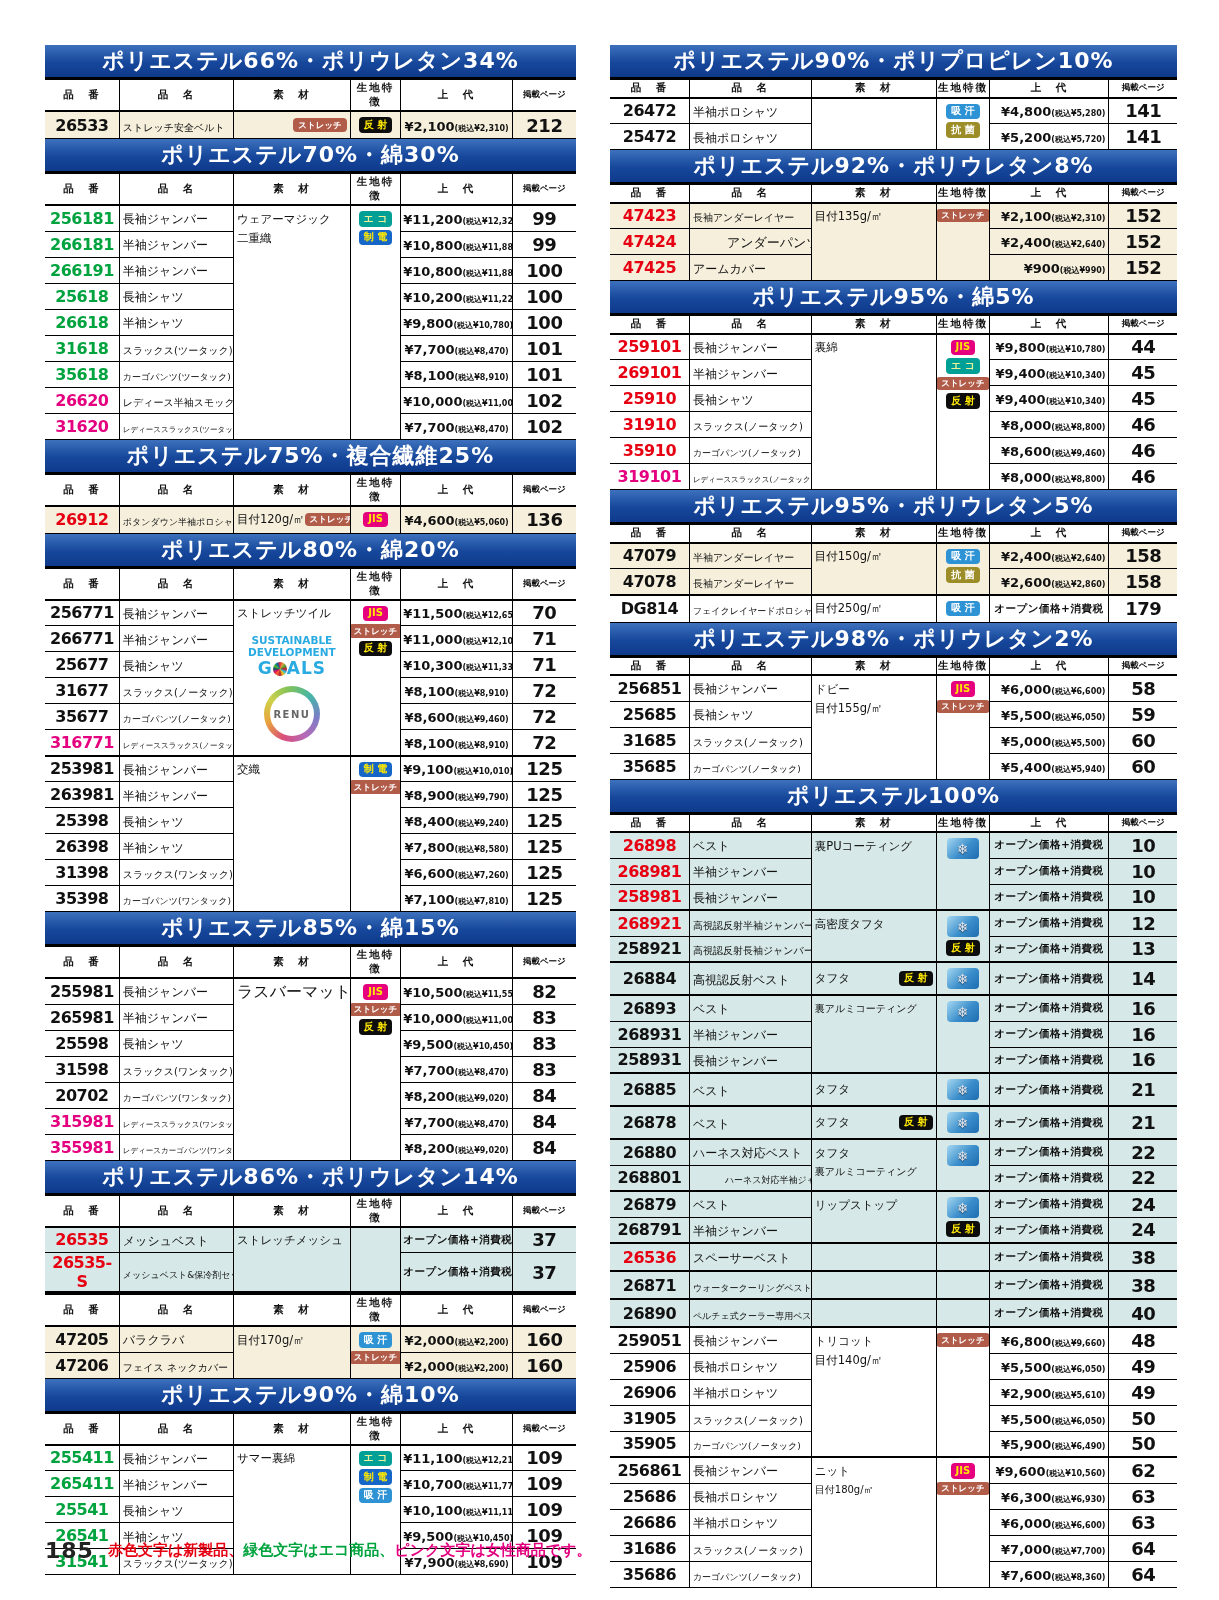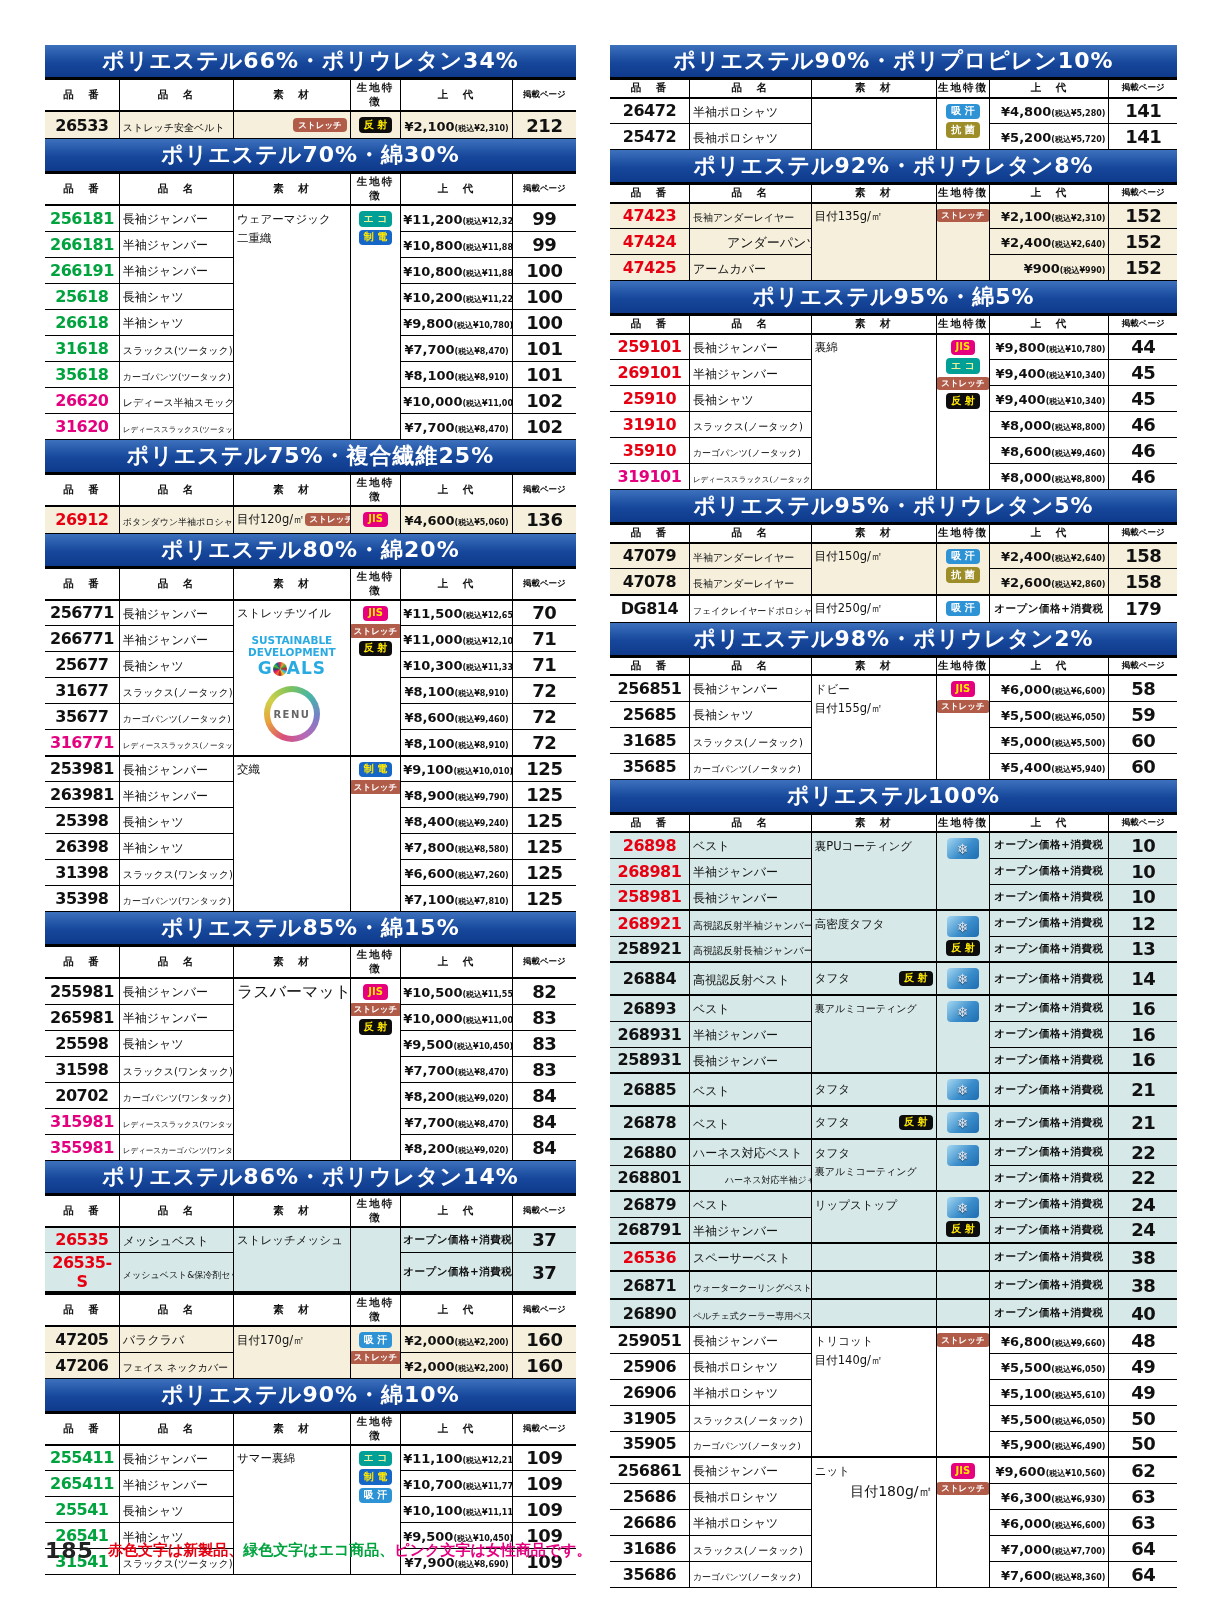--- a/index.html
+++ b/index.html
@@ -1207,21 +1207,21 @@
           </tr>
           <tr class="bg-w">
             <td class="cd c-k">25906</td>
             <td class="nm"><span style="font-size: 12px;">長袖ポロシャツ</span></td>
             <td class="price"><span class="pm">¥5,500</span><span class="pt">(税込¥6,050)</span></td>
             <td class="pgn">49</td>
           </tr>
           <tr class="bg-w">
             <td class="cd c-k">26906</td>
             <td class="nm"><span style="font-size: 12px;">半袖ポロシャツ</span></td>
-            <td class="price"><span class="pm">¥5,100</span><span class="pt">(税込¥5,610)</span></td>
+            <td class="price"><span class="pm">¥2,900</span><span class="pt">(税込¥5,610)</span></td>
             <td class="pgn">49</td>
           </tr>
           <tr class="bg-w">
             <td class="cd c-k">31905</td>
             <td class="nm"><span style="font-size: 10px;">スラックス(ノータック)</span></td>
             <td class="price"><span class="pm">¥5,500</span><span class="pt">(税込¥6,050)</span></td>
             <td class="pgn">50</td>
           </tr>
           <tr class="bg-w">
             <td class="cd c-k">35905</td>
@@ -1229,21 +1229,21 @@
             <td class="price"><span class="pm">¥5,900</span><span class="pt">(税込¥6,490)</span></td>
             <td class="pgn">50</td>
           </tr>
           <tr class="bg-w seg">
             <td class="cd c-k">256861</td>
             <td class="nm"><span style="font-size: 12px;">長袖ジャンバー</span></td>
             <td class="mat vt" rowspan="5">
               <div class="mat-line">
                 <span class="mtxt" style="font-size: 11.5px;">ニット</span>
               </div>
-              <div class="mat-line2" style="font-size: 14px; text-align: right;">目付180g/㎡</div>
+              <div class="mat-line2" style="font-size: 10px;">目付180g/㎡</div>
             </td>
             <td class="feat vt" rowspan="5">
               <div class="fb">
                 <span class="badge" style="background: rgb(230, 0, 126); color: rgb(255, 232, 0);">JIS</span>
               </div>
               <div class="fb">
                 <span class="badge" style="background: rgb(177, 92, 73); color: rgb(255, 255, 255); font-size: 8.5px;">ストレッチ</span>
               </div>
             </td>
             <td class="price"><span class="pm">¥9,600</span><span class="pt">(税込¥10,560)</span></td>

